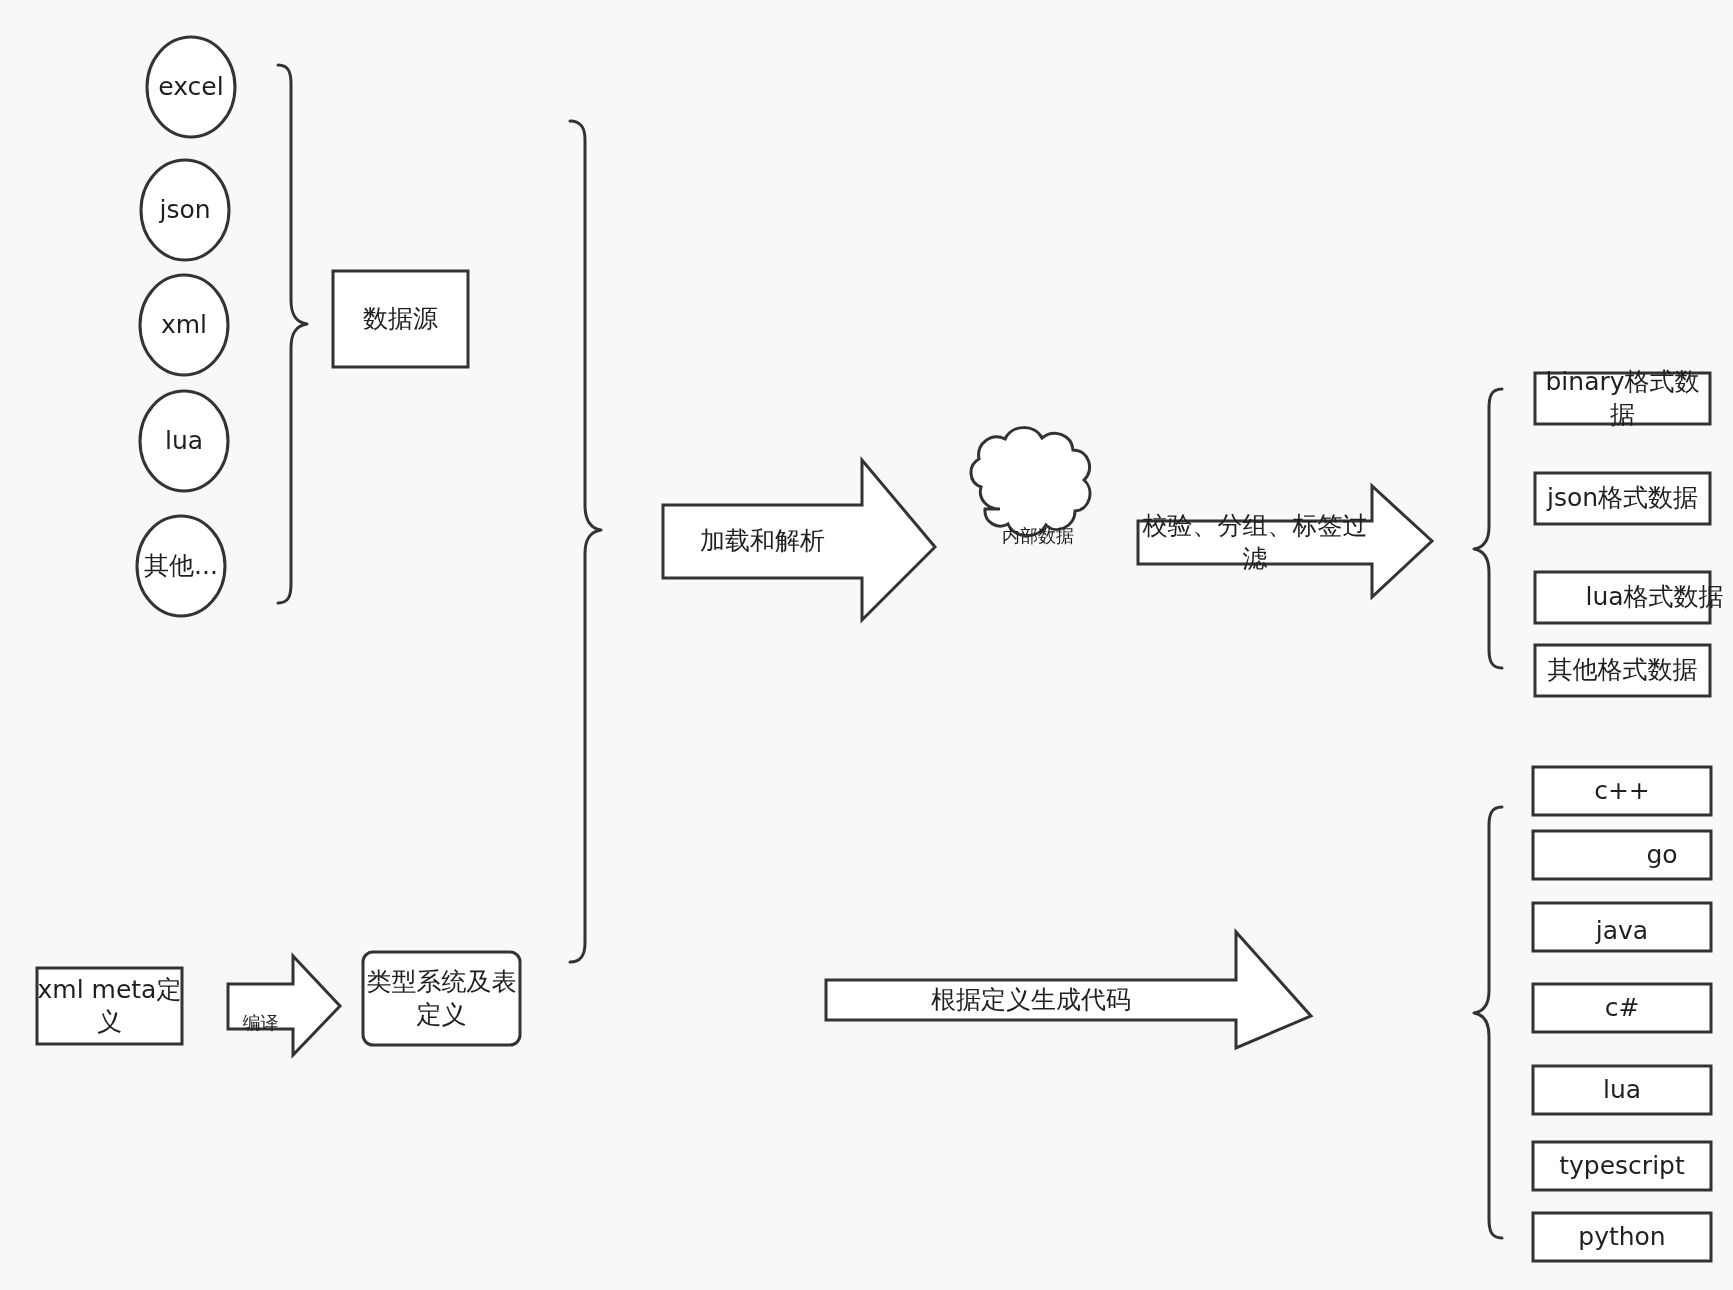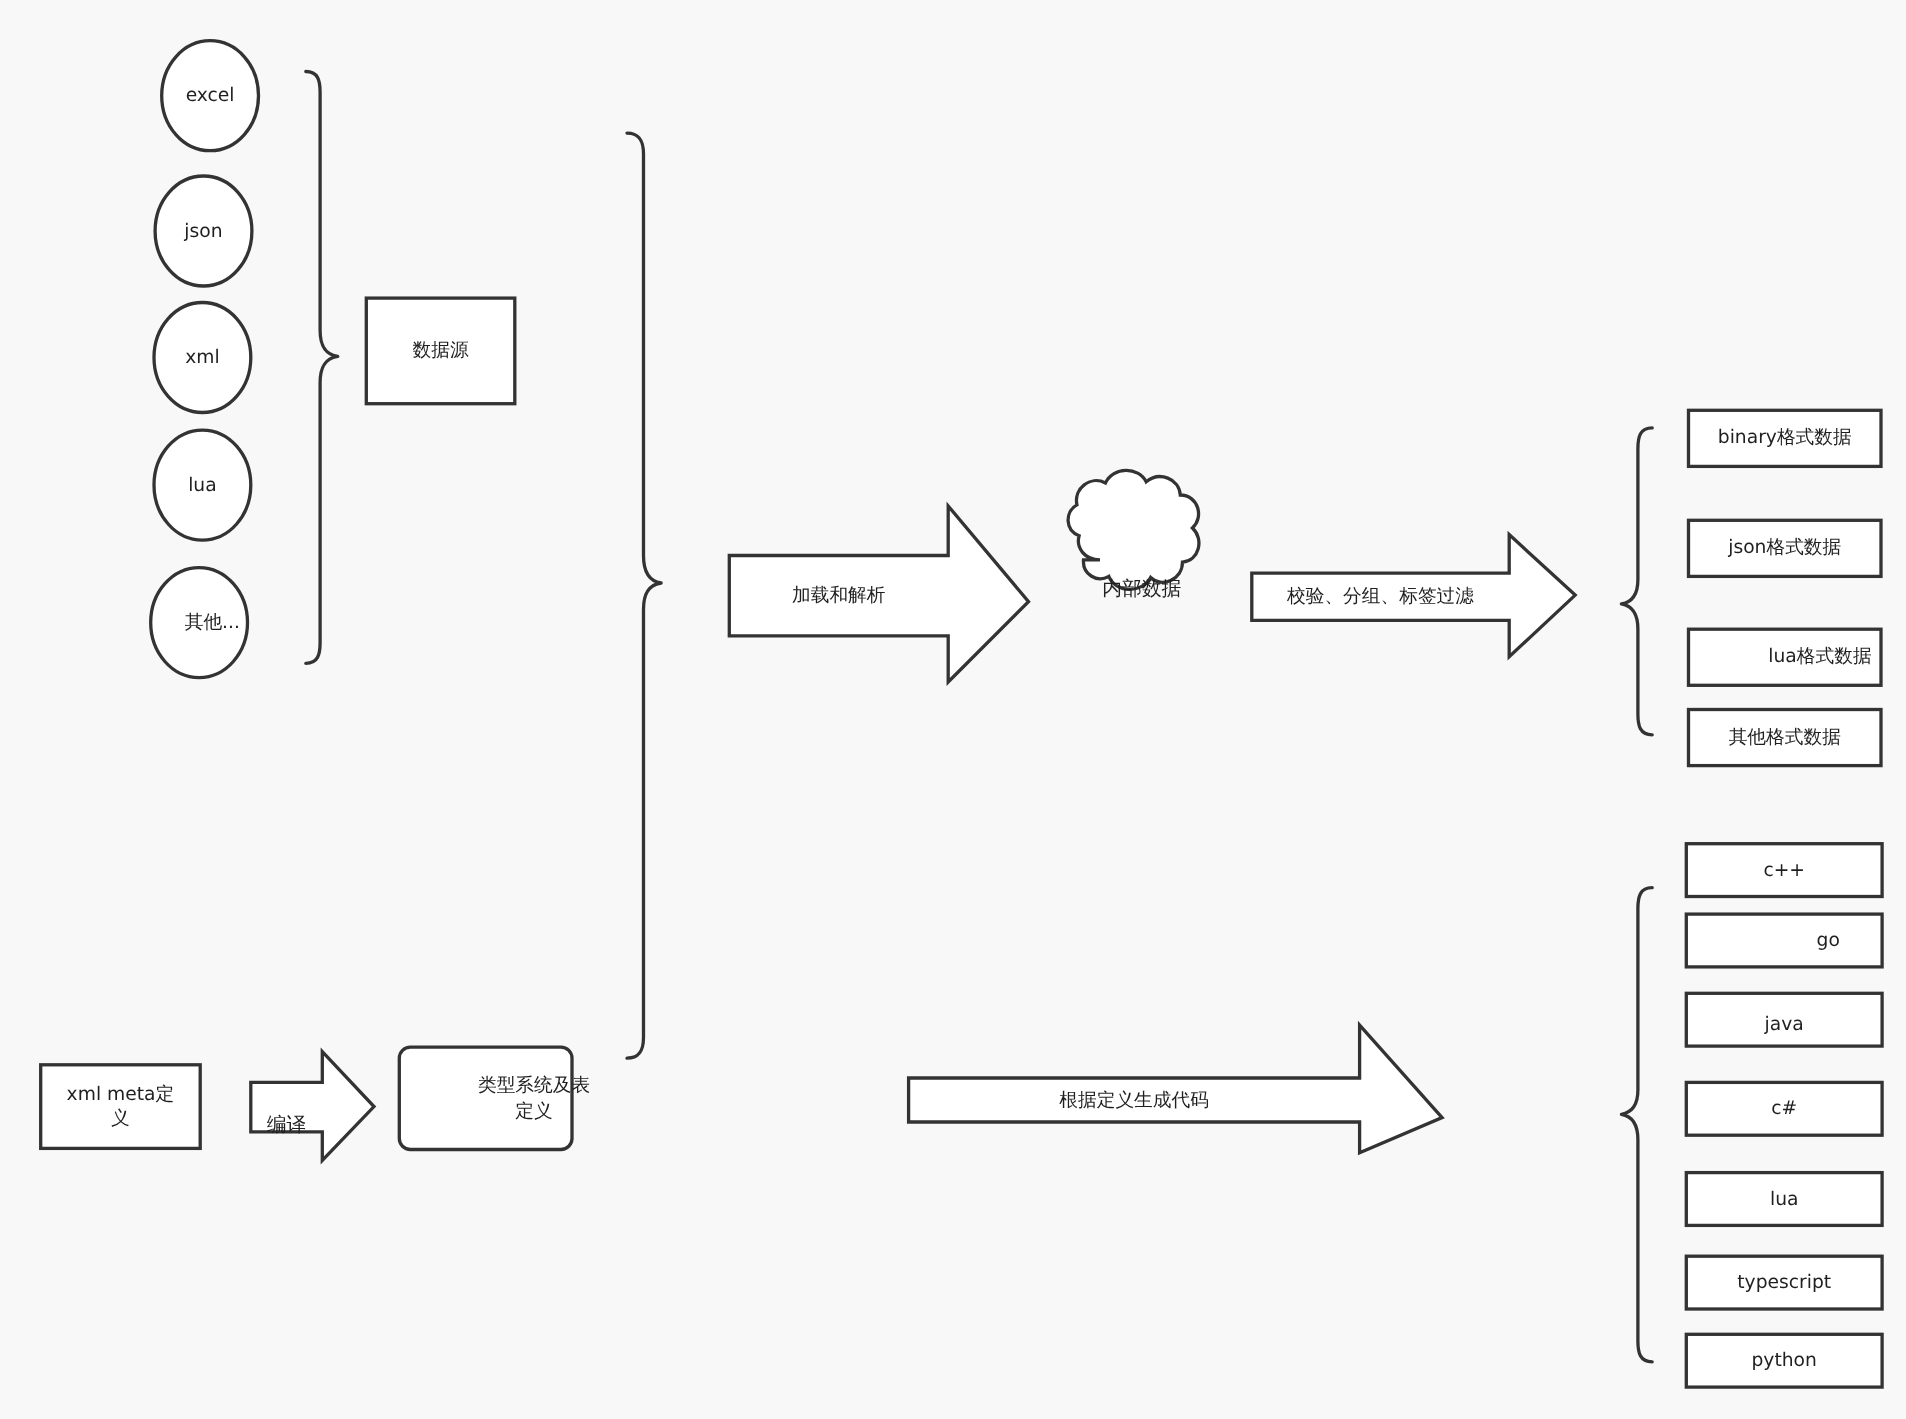--- a/index.html
+++ b/index.html
@@ -38,21 +38,21 @@
     stroke-linecap: round;
     stroke-linejoin: round;
   }
   .lbl {
     position: absolute;
     display: flex;
     align-items: center;
     justify-content: center;
     text-align: center;
     color: #1f1f1f;
-    font-size: 17px;
+    font-size: 25px;
     line-height: 1.3;
     pointer-events: none;
     white-space: pre-line;
   }
   .lbl.small { font-size: 18px; }
 </style>
 </head>
 <body>
 
 <div id="canvas">
@@ -159,41 +159,41 @@
     <rect x="1533" y="1066" width="178" height="48" class="shape-stroke"></rect>
     <rect x="1533" y="1142" width="178" height="48" class="shape-stroke"></rect>
     <rect x="1533" y="1213" width="178" height="48" class="shape-stroke"></rect>
 
   </svg>
 
   <div class="lbl" style="left:147px; top:67px;  width:88px; height:40px;">excel</div>
   <div class="lbl" style="left:141px; top:190px; width:88px; height:40px;">json</div>
   <div class="lbl" style="left:140px; top:305px; width:88px; height:40px;">xml</div>
   <div class="lbl" style="left:140px; top:421px; width:88px; height:40px;">lua</div>
-  <div class="lbl" style="left:137px; top:546px; width:88px; height:40px;margin-left:12px;">其他...</div>
+  <div class="lbl" style="left:137px; top:546px; width:88px; height:40px;">其他...</div>
 
   <div class="lbl" style="left:333px; top:271px; width:135px; height:96px;border-radius:15px;">数据源</div>
 
   <div class="lbl" style="left:663px; top:519px; width:199px; height:45px;">加载和解析</div>
 
   <div class="lbl small" style="left:986px; top:516px; width:104px; height:40px;">内部数据</div>
 
   <div class="lbl" style="left:1138px; top:521px; width:234px; height:43px;">校验、分组、标签过滤</div>
 
   <div class="lbl" style="left:1535px; top:373px; width:175px; height:51px;">binary格式数据</div>
   <div class="lbl" style="left:1535px; top:473px; width:175px; height:51px;">json格式数据</div>
   <div class="lbl" style="left:1535px; top:572px; width:175px; height:51px;padding-left:32px;">lua格式数据</div>
   <div class="lbl" style="left:1535px; top:645px; width:175px; height:51px;">其他格式数据</div>
 
   <div class="lbl" style="left:37px; top:968px; width:145px; height:76px;">xml meta定
 义</div>
 
   <div class="lbl small" style="left:228px; top:984px; width:65px; height:45px;margin-top:16px;">编译</div>
 
-  <div class="lbl" style="left:363px; top:952px; width:157px; height:93px;padding-left:44px;">类型系统及表
+  <div class="lbl" style="left:363px; top:952px; width:157px; height:93px;">类型系统及表
 定义</div>
 
   <div class="lbl" style="left:826px; top:980px; width:410px; height:40px;">根据定义生成代码</div>
 
   <div class="lbl" style="left:1533px; top:767px;  width:178px; height:48px;">c++</div>
   <div class="lbl" style="left:1533px; top:831px;  width:178px; height:48px;margin-left:40px;">go</div>
   <div class="lbl" style="left:1533px; top:903px;  width:178px; height:56px;">java</div>
   <div class="lbl" style="left:1533px; top:984px;  width:178px; height:48px;">c#</div>
   <div class="lbl" style="left:1533px; top:1066px; width:178px; height:48px;">lua</div>
   <div class="lbl" style="left:1533px; top:1142px; width:178px; height:48px;">typescript</div>

